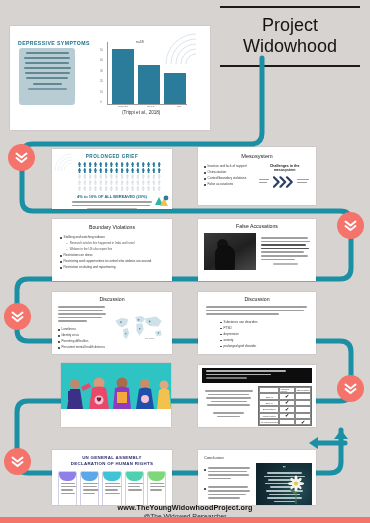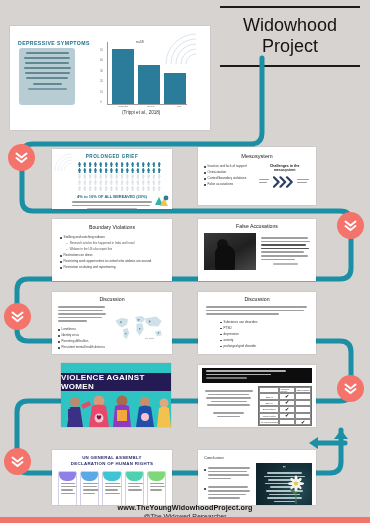--- a/index.html
+++ b/index.html
@@ -141,22 +141,22 @@
   .botbar { position: absolute; left: 0; top: 517px; width: 370px; height: 6px; background: #f4736a; }
 </style>
 </head>
 <body>
 
 <div class="page">
 
   <div class="header">
     <div class="rule"></div>
     <div class="title-txt">
+      <div>Project</div>
       <div>Widowhood</div>
-      <div>Project</div>
     </div>
     <div class="rule"></div>
   </div>
 
   <svg class="path-svg" viewBox="0 0 370 523">
     <g fill="none" stroke="#1b8fa3" stroke-width="5" stroke-linecap="round">
       <path d="M262,58 L262,133 Q262,144 251,144 L33,144 Q22,144 22,155 L22,200 Q22,211 33,211 L340,211 Q351,211 351,222 L351,268 Q351,279 340,279 L28,279 Q17,279 17,290 L17,330 Q17,341 28,341 L340,341 Q351,341 351,352 L351,390 Q351,401 340,401 L28,401 Q17,401 17,412 L17,462 Q17,473 28,473 L330,473 Q341,473 341,462 L341,430"></path>
     </g>
     <path d="M341,440 l-7,-9 l14,0 z" fill="#1b8fa3" transform="rotate(180 341 435)"></path>
     <path d="M318,443 L345,443" stroke="#1b8fa3" stroke-width="5" fill="none" stroke-linecap="round"></path>
@@ -514,23 +514,20 @@
         <div class="bullet-row">
             <span class="dot"></span>
             <span style="font-size:3.1px;color:#3a3a3a">prolonged grief disorder</span>
           </div>
       </div>
     </div>
   </div>
 
   <div class="slide" id="slide8">
     <div class="vaw-top"></div>
-    <div class="vaw-band">
-      <span>VIOLENCE AGAINST WOMEN</span>
-    </div>
     <div class="vaw-bottom">
       <svg viewBox="0 0 110 36" style="position:absolute;inset:0;width:100%;height:100%">
 
         <g>
             <circle cx="14" cy="11" r="5" fill="#b98a6e"></circle>
             <path d="M9,16 h10 l3,20 h-16 z" fill="#3b2f86"></path>
            <rect x="7" y="18" width="4" height="9" fill="#3b2f86"></rect>
            <path d="M20,14 l8,-4 l2,4 l-8,4 z" fill="#e8486a"></path>
           </g>
 

